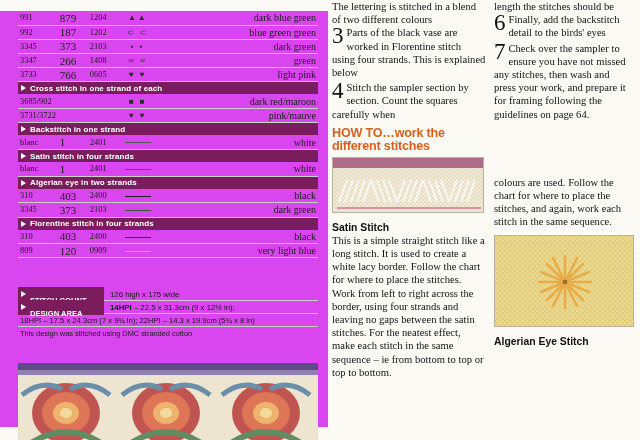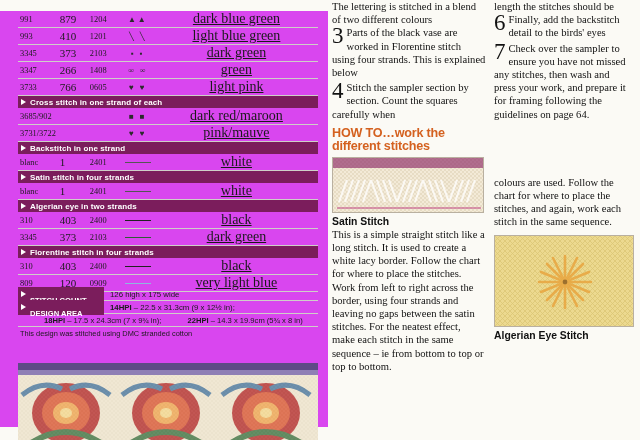--- a/index.html
+++ b/index.html
@@ -38,21 +38,21 @@
   .key-table td {
     padding: 0 2px;
     height: 14.2px;
     vertical-align: middle;
     border-bottom: 0.6px solid #cfcfc8;
   }
   .c-num { width: 30px; text-align: left; font-size: 8.4px; }
   .c-num2 { width: 30px; text-align: left; font-size: 11px; }
   .c-num3 { width: 33px; text-align: left; font-size: 8.4px; }
   .c-sym { width: 34px; text-align: center; font-size: 8px; letter-spacing: 2px; color: #2a2a2a; }
-  .c-name { text-align: center; font-size: 14px; padding-left: 4px; text-decoration: underline; }
+  .c-name { text-align: right; font-size: 10px; padding-left: 4px; }
 
   .sect-head td {
     background: #7b1d5c;
     color: #fff;
     font-family: "Liberation Sans", sans-serif;
     font-weight: bold;
     font-size: 8px;
     height: 12.5px;
     padding-left: 12px;
     letter-spacing: .1px;
@@ -118,21 +118,21 @@
     border-top: 3.2px solid transparent;
     border-bottom: 3.2px solid transparent;
   }
   .meta-row .val { padding-left: 6px; font-size: 7.8px; }
   .meta-line {
     font-size: 7.6px;
     padding: 1.5px 0 1.5px 2px;
     border-bottom: 0.6px solid #cfcfc8;
     font-family: "Liberation Sans", sans-serif;
   }
-  .meta-line b { font-weight: bold; margin-left: 24px; }
+  .meta-line b { font-weight: normal; }
   .meta-note {
     font-size: 7.4px;
     padding: 2px 0 2px 2px;
     font-family: "Liberation Sans", sans-serif;
   }
 
   
   .photo-band {
     position: absolute;
     left: 18px;
@@ -173,21 +173,21 @@
     font-size: 12.6px;
     letter-spacing: -0.2px;
     margin: 6px 0 4px 0;
     line-height: 13px;
   }
   .sub-head {
     font-family: "Liberation Sans", sans-serif;
     font-weight: bold;
     font-size: 10.4px;
     color: #111;
-    margin: 3px 0 1px 0;
+    margin: 9px 0 1px 0;
   }
 
   
   .right-col {
     position: absolute;
     left: 492px; top: 0;
     width: 148px; height: 440px;
     padding: 0 8px 0 2px;
   }
 
@@ -215,25 +215,25 @@
     <table class="key-table">
       <tbody id="key-body">
           <tr>
             <td class="c-num">991</td>
             <td class="c-num2">879</td>
             <td class="c-num3">1204</td>
             <td class="c-sym">▲▲</td>
             <td class="c-name">dark blue green</td>
           </tr>
           <tr>
-            <td class="c-num">993</td>
-            <td class="c-num2">410</td>
-            <td class="c-num3">1201</td>
-            <td class="c-sym">╲ ╲</td>
-            <td class="c-name">light blue green</td>
+            <td class="c-num">992</td>
+            <td class="c-num2">187</td>
+            <td class="c-num3">1202</td>
+            <td class="c-sym">⊂ ⊂</td>
+            <td class="c-name">blue green green</td>
           </tr>
           <tr>
             <td class="c-num">3345</td>
             <td class="c-num2">373</td>
             <td class="c-num3">2103</td>
             <td class="c-sym">▪ ▪</td>
             <td class="c-name">dark green</td>
           </tr>
           <tr>
             <td class="c-num">3347</td>

